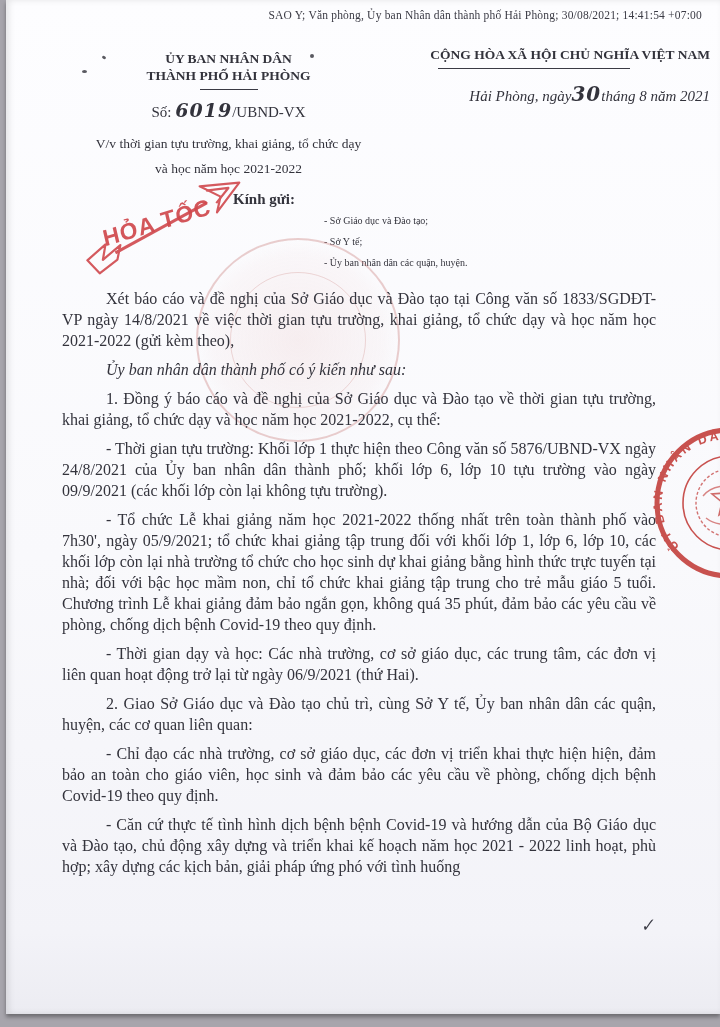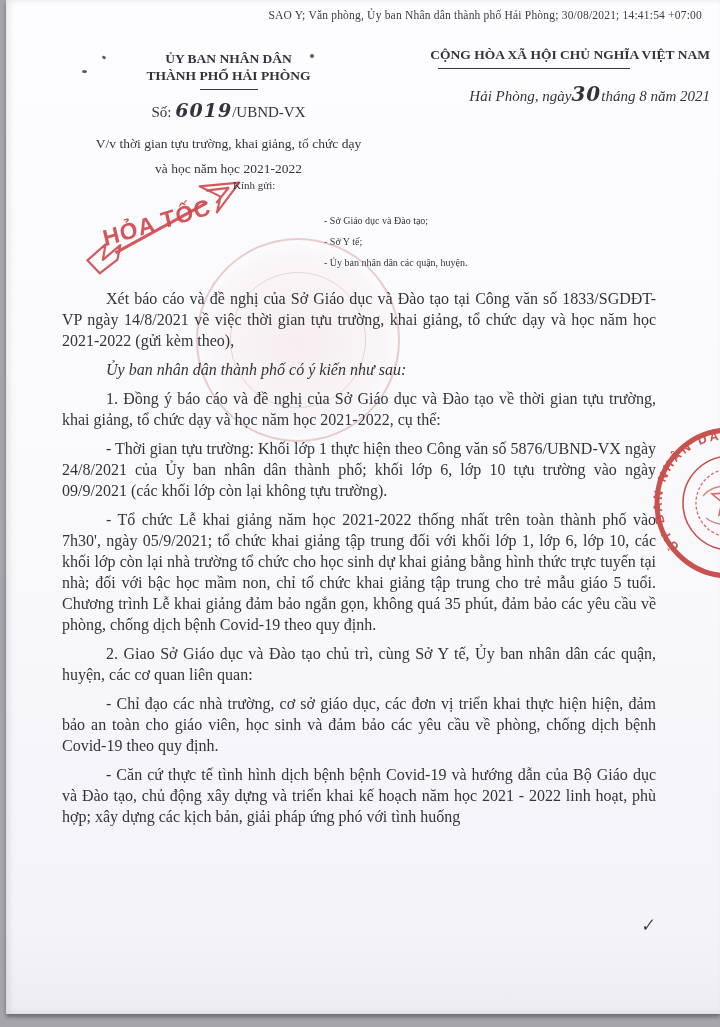--- a/index.html
+++ b/index.html
@@ -24,21 +24,21 @@
   .rule-s{width:58px;border:0;border-top:1.4px solid #3a3a44;margin:5px auto 0;}
   .so-line{margin-top:9px;font-size:15px;}
   .handwrit{font-family:"DejaVu Serif",serif;font-style:italic;font-weight:600;font-size:19px;letter-spacing:1px;}
   .subject{margin:10px auto 0;width:270px;font-size:13.5px;line-height:25px;}
   .hdr-right{position:absolute;left:352px;top:46px;width:352px;text-align:right;}
   .hdr-right .l1{font-weight:bold;font-size:13.5px;line-height:17px;}
   .hdr-right .l2{font-weight:bold;font-size:15.5px;line-height:19px;margin-top:2px;}
   .rule-l{width:192px;border:0;border-top:1.4px solid #3a3a44;margin:5px auto 0;}
   .date-line{margin-top:13px;font-style:italic;font-size:15px;}
   .date-line .handwrit{font-size:20px;font-weight:600;}
-  .salutation{position:absolute;left:227px;top:179px;font-size:11px;}
+  .salutation{position:absolute;left:227px;top:191px;font-size:15px;font-weight:bold;}
   .recipients{position:absolute;left:318px;top:210px;font-size:10px;line-height:21px;}
   .body-text{
     position:absolute;left:56px;top:288px;width:594px;
     font-size:16px;line-height:21px;text-align:justify;
   }
   .para{margin:0 0 8px 0;text-indent:44px;}
   .para-italic{font-style:italic;}
   
   .hoa-toc{position:absolute;left:70px;top:183px;width:185px;height:80px;transform:rotate(-17deg);}
   
@@ -115,20 +115,21 @@
   <div class="faint-stamp">
     <div class="inner"></div>
   </div>
 
   <div class="body-text">
     <p class="para">Xét báo cáo và đề nghị của Sở Giáo dục và Đào tạo tại Công văn số 1833/SGDĐT-VP ngày 14/8/2021 về việc thời gian tựu trường, khai giảng, tổ chức dạy và học năm học 2021-2022 (gửi kèm theo),</p>
     <p class="para para-italic">Ủy ban nhân dân thành phố có ý kiến như sau:</p>
     <p class="para">1. Đồng ý báo cáo và đề nghị của Sở Giáo dục và Đào tạo về thời gian tựu trường, khai giảng, tổ chức dạy và học năm học 2021-2022, cụ thể:</p>
     <p class="para">- Thời gian tựu trường: Khối lớp 1 thực hiện theo Công văn số 5876/UBND-VX ngày 24/8/2021 của Ủy ban nhân dân thành phố; khối lớp 6, lớp 10 tựu trường vào ngày 09/9/2021 (các khối lớp còn lại không tựu trường).</p>
     <p class="para">- Tổ chức Lễ khai giảng năm học 2021-2022 thống nhất trên toàn thành phố vào 7h30', ngày 05/9/2021; tổ chức khai giảng tập trung đối với khối lớp 1, lớp 6, lớp 10, các khối lớp còn lại nhà trường tổ chức cho học sinh dự khai giảng bằng hình thức trực tuyến tại nhà; đối với bậc học mầm non, chỉ tổ chức khai giảng tập trung cho trẻ mẫu giáo 5 tuổi. Chương trình Lễ khai giảng đảm bảo ngắn gọn, không quá 35 phút, đảm bảo các yêu cầu về phòng, chống dịch bệnh Covid-19 theo quy định.</p>
+    <p class="para">- Thời gian dạy và học: Các nhà trường, cơ sở giáo dục, các trung tâm, các đơn vị liên quan hoạt động trở lại từ ngày 06/9/2021 (thứ Hai).</p>
     <p class="para">2. Giao Sở Giáo dục và Đào tạo chủ trì, cùng Sở Y tế, Ủy ban nhân dân các quận, huyện, các cơ quan liên quan:</p>
     <p class="para">- Chỉ đạo các nhà trường, cơ sở giáo dục, các đơn vị triển khai thực hiện hiện, đảm bảo an toàn cho giáo viên, học sinh và đảm bảo các yêu cầu về phòng, chống dịch bệnh Covid-19 theo quy định.</p>
     <p class="para">- Căn cứ thực tế tình hình dịch bệnh bệnh Covid-19 và hướng dẫn của Bộ Giáo dục và Đào tạo, chủ động xây dựng và triển khai kế hoạch năm học 2021 - 2022 linh hoạt, phù hợp; xây dựng các kịch bản, giải pháp ứng phó với tình huống</p>
   </div>
 
   <svg class="seal" viewBox="0 0 200 200">
     <g opacity="0.88">
       <circle cx="139" cy="95" r="73" fill="none" stroke="#c23b38" stroke-width="5"></circle>
       <circle cx="139" cy="95" r="47" fill="none" stroke="#c23b38" stroke-width="1.6"></circle>
       <circle cx="139" cy="95" r="34" fill="none" stroke="#c23b38" stroke-width="1.4" stroke-dasharray="3 2" opacity="0.8"></circle>

